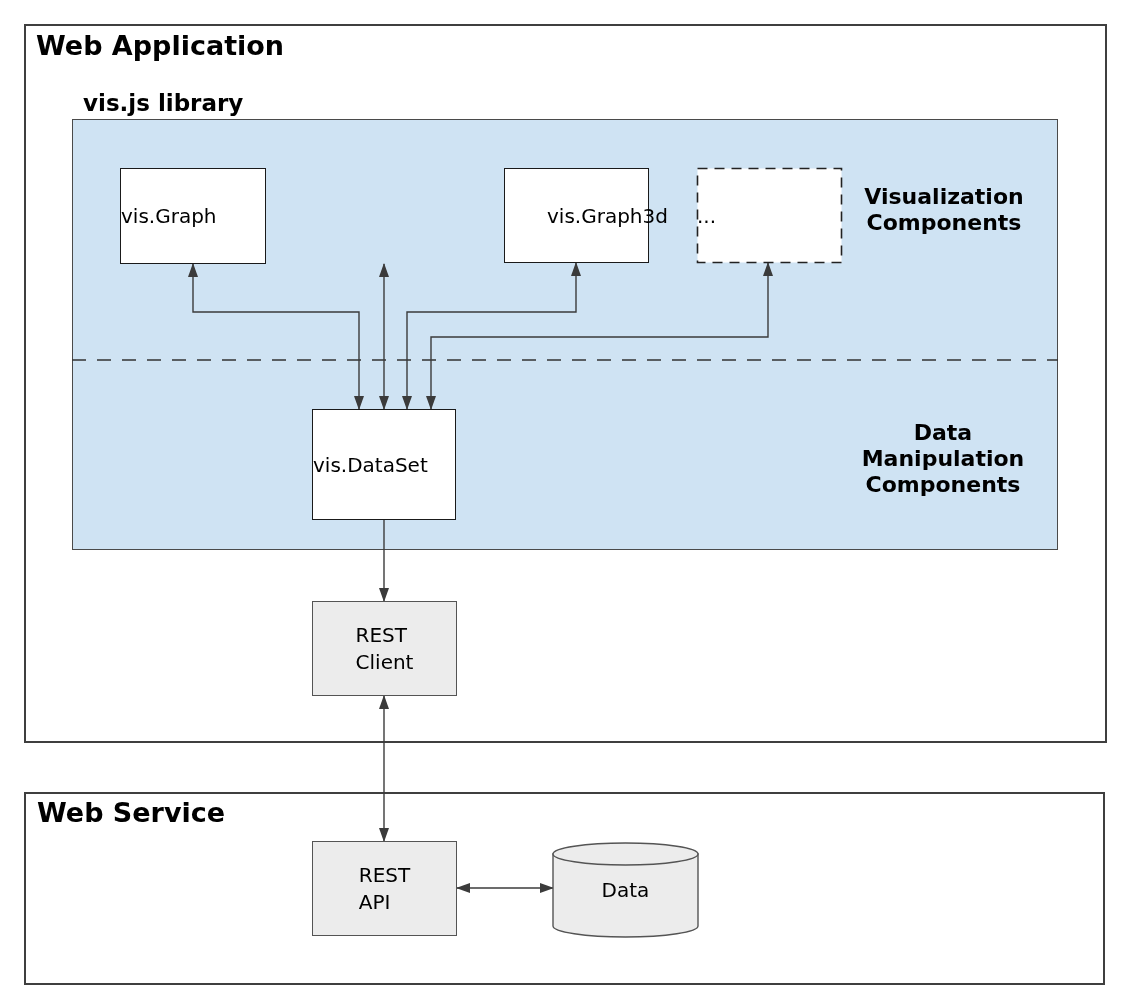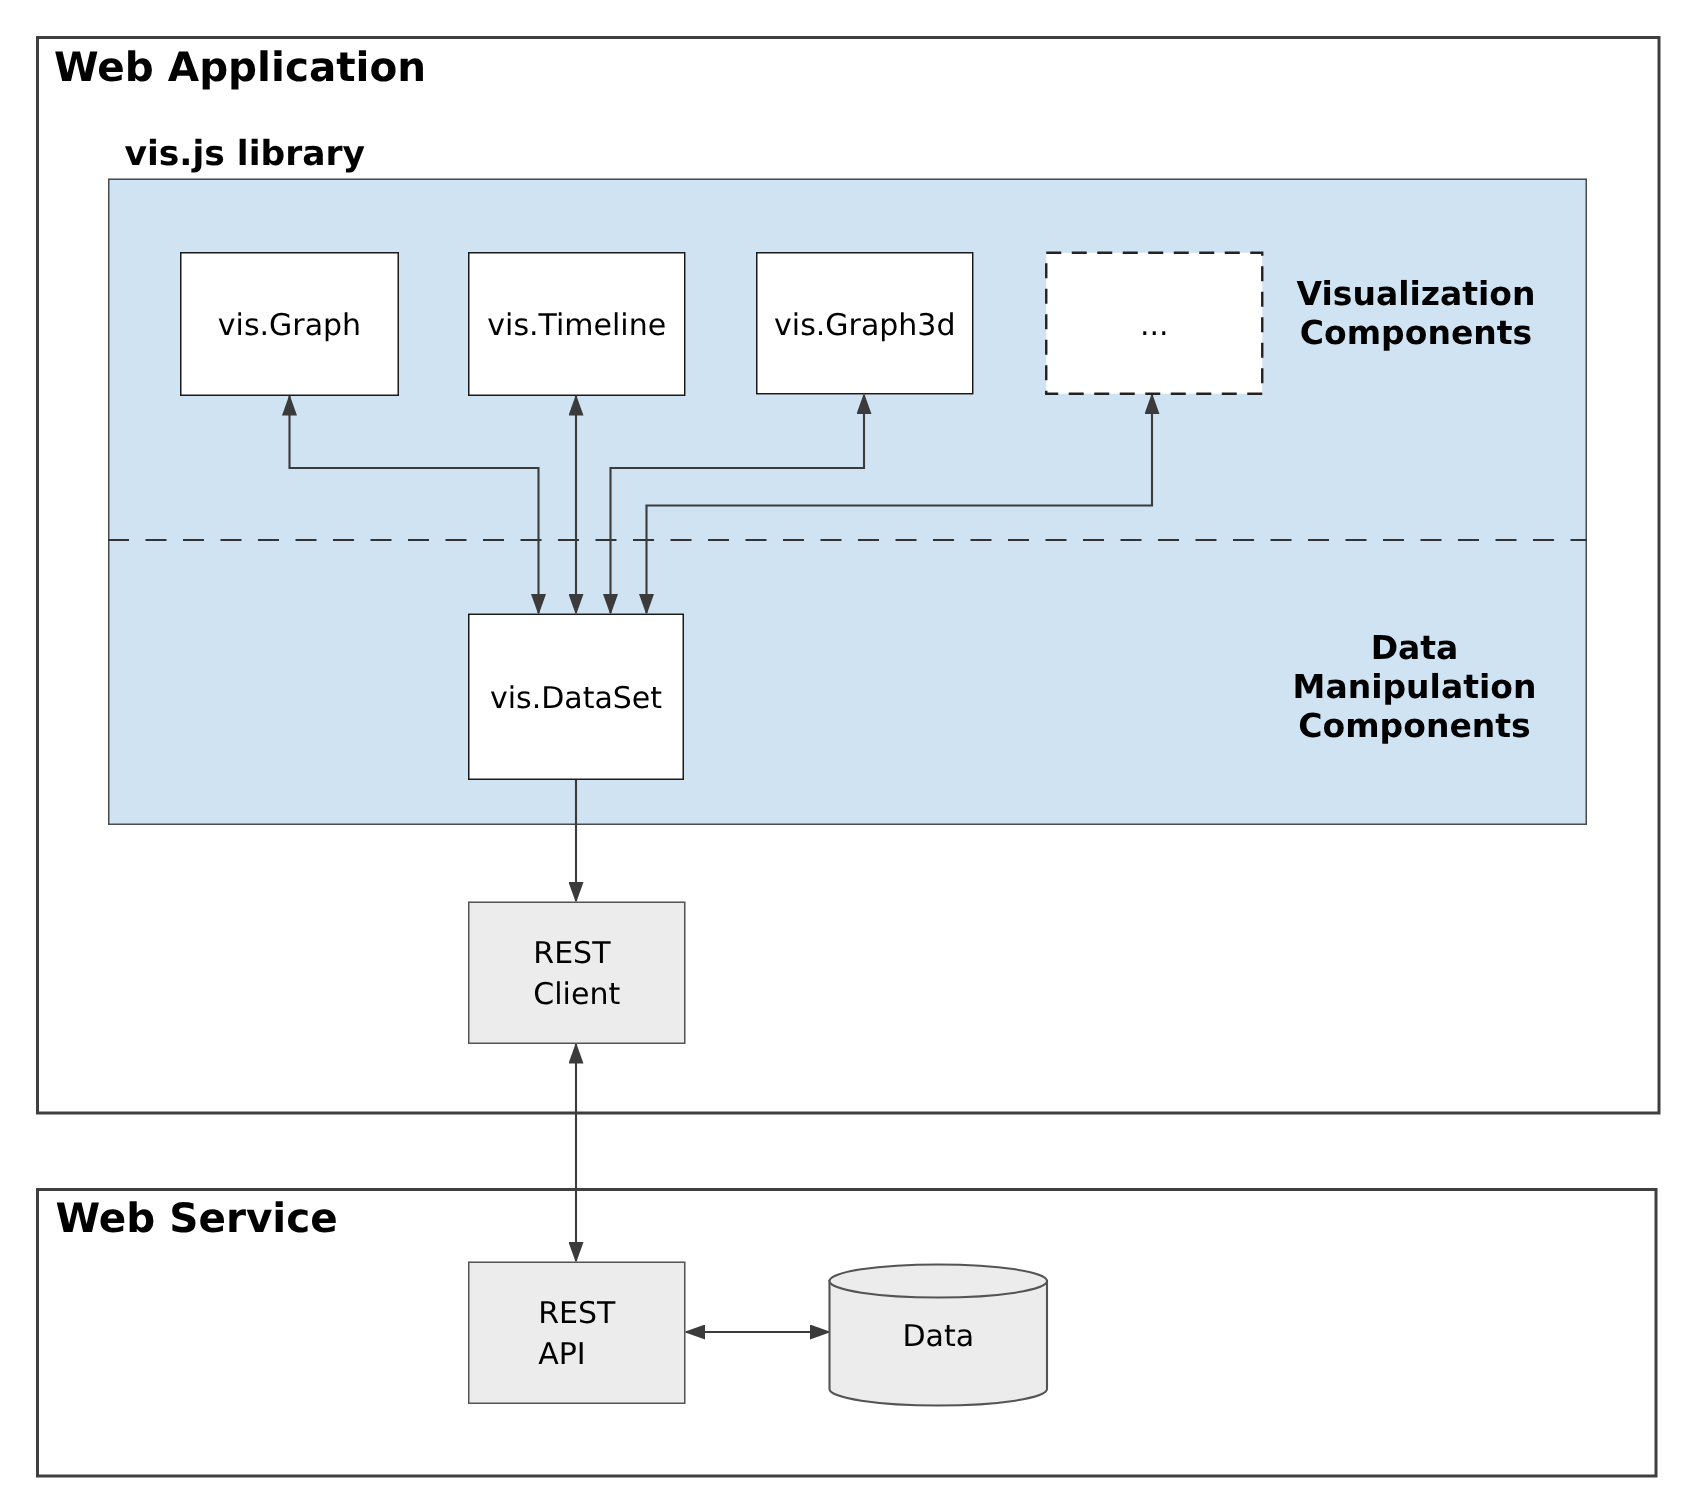--- a/index.html
+++ b/index.html
@@ -15,21 +15,21 @@
     position:absolute;font-size:27px;font-weight:bold;letter-spacing:0px;white-space:nowrap;
   }
   .panel-blue{
     position:absolute;background:#cfe3f3;border:1px solid #4a4a4a;box-sizing:border-box;
   }
   .lib-title{
     position:absolute;font-size:23px;font-weight:bold;white-space:nowrap;
   }
   .comp-box{
     position:absolute;background:#ffffff;border:1.5px solid #1a1a1a;box-sizing:border-box;
-    display:flex;align-items:center;justify-content:center;
+    display:flex;align-items:center;
     font-size:20px;text-align:center;
   }
   .comp-box.dashed{background:transparent;border:none;}
   .gray-box{
     position:absolute;background:#ececec;border:1.5px solid #545454;box-sizing:border-box;
     display:flex;align-items:center;justify-content:center;
     font-size:20px;text-align:left;line-height:27px;
   }
   .side-label{
     position:absolute;font-size:22px;font-weight:bold;text-align:center;line-height:26px;margin-top:13px;
@@ -79,24 +79,21 @@
 
     <rect x="697.5" y="168.5" width="144" height="94" fill="#ffffff" stroke="#222222" stroke-width="1.6" stroke-dasharray="10 7"></rect>
 
     <path d="M 553 854 L 553 926 A 72.5 11 0 0 0 698 926 L 698 854 Z" fill="#ececec" stroke="#545454" stroke-width="1.4"></path>
     <ellipse cx="625.5" cy="854" rx="72.5" ry="11" fill="#ececec" stroke="#545454" stroke-width="1.4"></ellipse>
   </svg>
 
   <div class="comp-box" style="left:120px;top:168px;width:146px;height:96px;">
     <span>vis.Graph</span>
   </div>
-  <div class="comp-box" style="left:312px;top:168px;width:145px;height:96px;">
-    <span>vis.Timeline</span>
-  </div>
-  <div class="comp-box" style="left:504px;top:168px;width:145px;height:95px;">
+  <div class="comp-box" style="left:504px;top:168px;width:145px;height:95px;padding-left:42px;">
     <span>vis.Graph3d</span>
   </div>
   <div class="comp-box dashed" style="left:697px;top:168px;width:145px;height:95px;">
     <span>...</span>
   </div>
 
   <div class="side-label preline" style="left:814px;top:171px;width:260px;" class-extra="preline">Visualization
 Components</div>
   <div class="side-label preline" style="left:813px;top:407px;width:260px;">Data
 Manipulation

